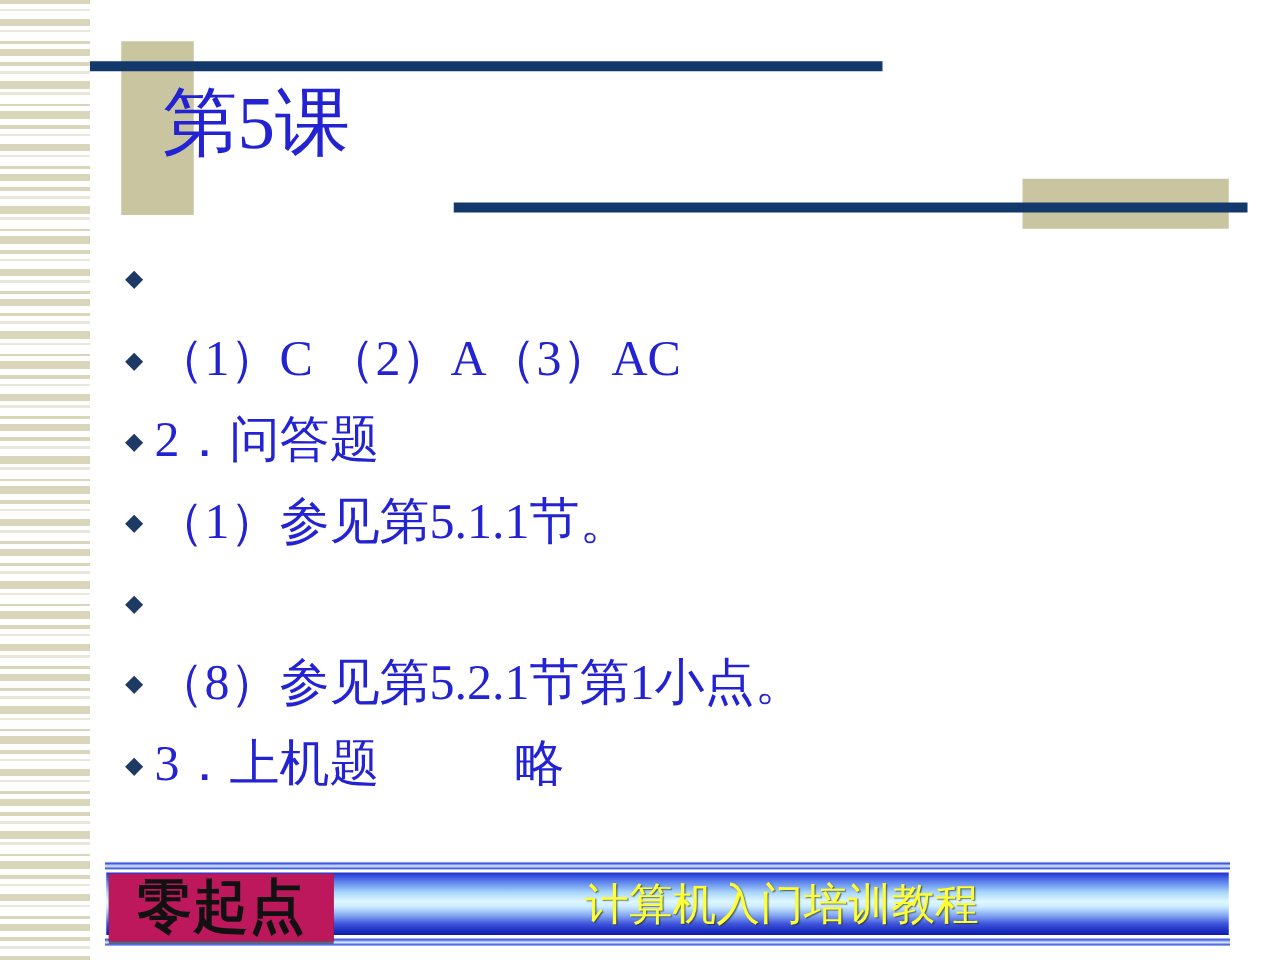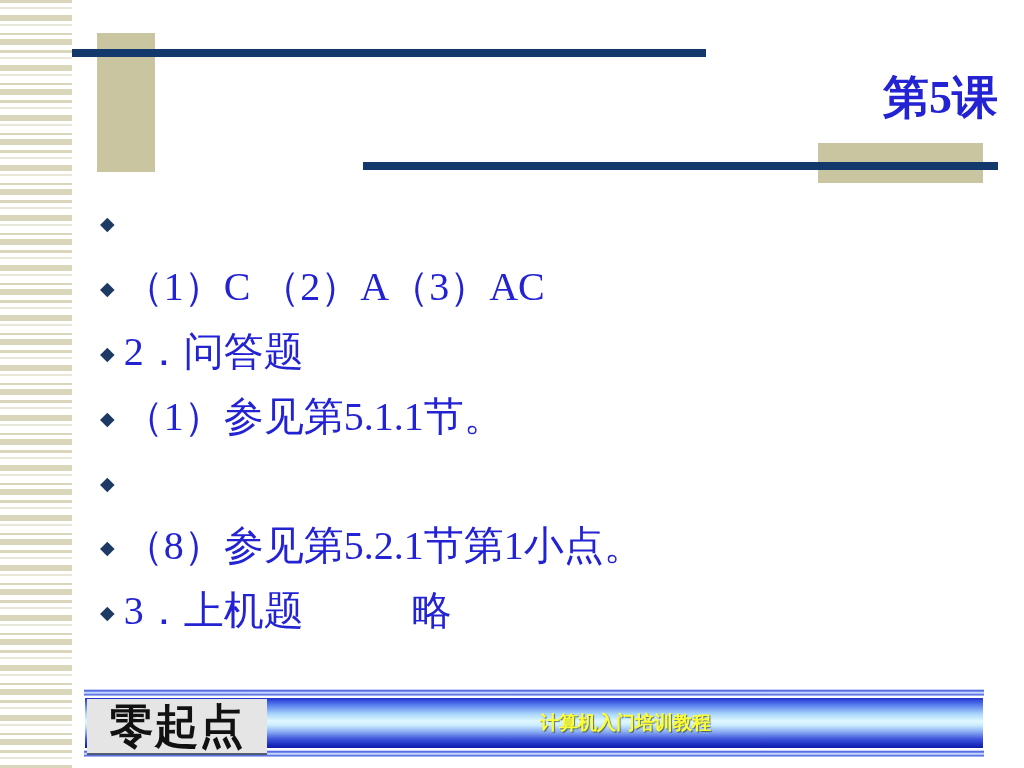--- a/index.html
+++ b/index.html
@@ -32,22 +32,22 @@
   .tan-rect{position:absolute;background:var(--tan,#c9c5a0);}
   .tan-rect.top-left{left:97px;top:33px;width:58px;height:139px;}
   .tan-rect.top-right{left:818px;top:143px;width:165px;height:40px;}
 
   .rule{position:absolute;background:var(--rule-navy,#13386b);height:8px;}
   .rule.upper{left:72px;top:49px;width:634px;}
   .rule.lower{left:363px;top:162px;width:635px;z-index:2;}
 
   .title{
     position:absolute;left:130px;right:26px;top:58px;
-    text-align:right;
-    font-size:46px;font-weight:bold;line-height:80px;
+    text-align:left;
+    font-size:60px;font-weight:normal;line-height:80px;
     color:var(--text-blue,#2323d3);
     z-index:1;
   }
 
   
   .bullets{
     position:absolute;left:100px;top:190px;right:10px;
     list-style:none;margin:0;padding:0;
   }
   .bullets li{
@@ -76,34 +76,34 @@
   .rail.bottom{top:61px;}
   .bar-main{
     position:absolute;left:1px;top:9px;width:898px;height:50px;
     background:linear-gradient(180deg,
       #2130cc 0%,#4f74ea 12%,#a9d6fb 32%,#dff7ff 46%,#cdeefe 54%,
       #88aaf2 68%,#3f55dd 82%,#1b2bbd 94%,#0d1da8 100%);
     display:flex;align-items:center;
   }
   .logo-box{
     position:absolute;left:3px;top:10px;width:180px;height:54px;
-    background:#e5e5e5;z-index:3;
+    background:#be185d;z-index:3;
     display:flex;align-items:center;justify-content:center;
     box-shadow:0 2px 0 rgba(0,0,0,0.55);
   }
   .logo-text{
     font-family:"Liberation Sans","DejaVu Sans",sans-serif;
     font-size:44px;font-weight:bold;color:#111111;
     letter-spacing:1px;line-height:1;transform:scaleY(1.05);
   }
   .caption{
     position:absolute;left:183px;right:0;top:9px;height:50px;
     display:flex;align-items:center;justify-content:center;
     font-family:"Liberation Sans","DejaVu Sans",sans-serif;
-    font-size:19px;font-weight:bold;
+    font-size:35px;font-weight:normal;
     color:var(--caption-yellow,#ffff33);
     text-shadow:1px 1px 1px rgba(20,40,0,0.6);
     z-index:2;
   }
 </style>
 </head>
 <body>
 
 <div id="slide">
 

